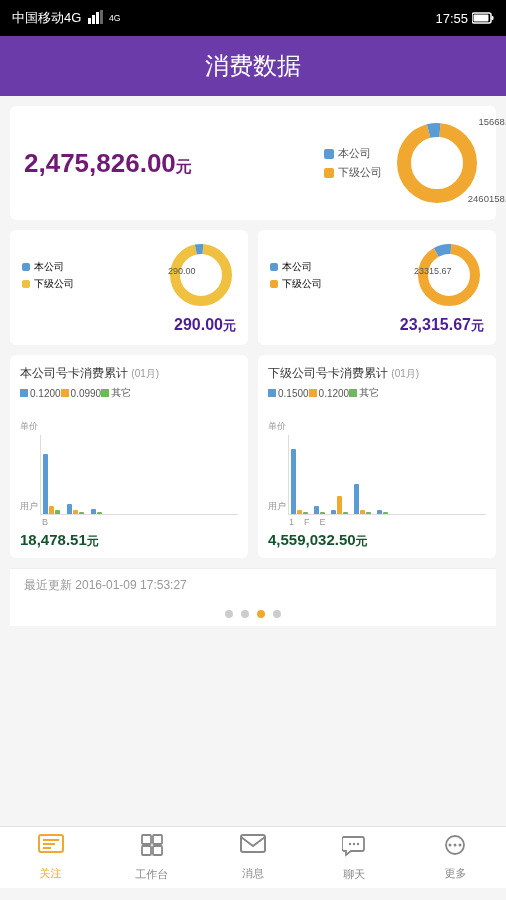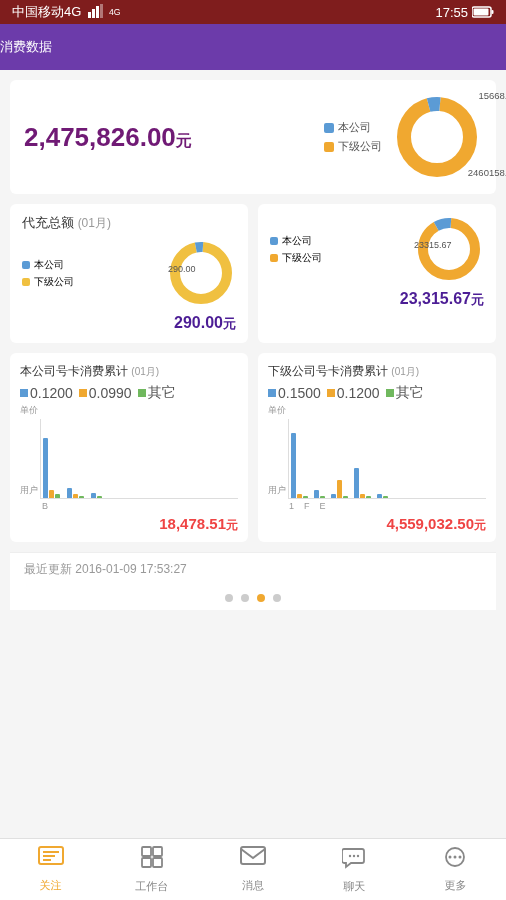--- a/index.html
+++ b/index.html
@@ -7,38 +7,39 @@
       width: 506px;
       height: 900px;
       font-family: 'PingFang SC', 'Microsoft YaHei', sans-serif;
       background: #f5f5f5;
       overflow: hidden;
       position: relative;
     }
 
     
     .status-bar {
-      background: #7f1d1d;
+      background: #000000;
       color: white;
-      height: 24px;
+      height: 36px;
       display: flex;
       align-items: center;
       justify-content: space-between;
       padding: 0 12px;
       font-size: 13px;
     }
     .status-left { display: flex; align-items: center; gap: 6px; }
     .status-right { display: flex; align-items: center; gap: 4px; font-size: 13px; }
 
     
     .header {
       background: #6c3baa;
       color: white;
+      text-align: center;
       padding: 14px 0;
-      font-size: 13px;
+      font-size: 24px;
       font-weight: 500;
     }
 
     
     .content {
       background: #f5f5f5;
       height: calc(900px - 36px - 52px - 62px);
       overflow: hidden;
       padding: 10px 10px 0;
     }
@@ -138,31 +139,29 @@
       gap: 1px;
       align-items: flex-end;
     }
     .bar {
       width: 5px;
       border-radius: 1px 1px 0 0;
     }
     .bar-amount {
       font-size: 15px;
       font-weight: bold;
-      color: #ef4444;
-      text-align: right;
+      color: #14532d;
       margin-top: 4px;
     }
     .bar-amount .unit { font-size: 12px; }
     .bar-legend {
       display: flex;
-      gap: 6px;
-      font-size: 14px;
+      font-size: 10px;
       color: #555;
-      margin-bottom: 2px;
+      margin-bottom: 20px;
       flex-wrap: wrap;
     }
     .bar-legend-item { display: flex; align-items: center; gap: 2px; }
     .bar-legend-dot { width: 8px; height: 8px; }
 
     
     .update-bar {
       background: white;
       padding: 8px 14px;
       font-size: 12px;
@@ -182,21 +181,21 @@
     .dot {
       width: 8px; height: 8px;
       border-radius: 50%;
       background: #ccc;
     }
     .dot.active { background: #f0a830; }
 
     
     .tab-bar {
       position: absolute;
-      bottom: 0;
+      bottom: 12px;
       left: 0;
       width: 100%;
       height: 62px;
       background: white;
       border-top: 1px solid #e0e0e0;
       display: flex;
       align-items: center;
     }
     .tab-item {
       flex: 1;
@@ -290,24 +289,20 @@
           <div class="donut-label-inner" style="top:-2px; right:-36px;">15668.00</div>
           <div class="donut-label-inner" style="bottom:4px; right:-36px;">2460158.00</div>
         </div>
       </div>
     </div>
   </div>
 
   <div class="two-col">
 
     <div class="half-card">
-      <div class="card-title">
-        <span>代充总额</span>
-        <span class="month">(01月)</span>
-      </div>
       <div class="half-donut-body">
         <div class="half-legend">
           <div class="legend-item" style="font-size:10px;margin-bottom:3px;">
             <div class="legend-dot" style="background:#5b9bd5;width:8px;height:8px;border-radius:2px;"></div>
             <span>本公司</span>
           </div>
           <div class="legend-item" style="font-size:10px;">
             <div class="legend-dot" style="background:#f0c040;width:8px;height:8px;border-radius:2px;"></div>
             <span>下级公司</span>
           </div>

